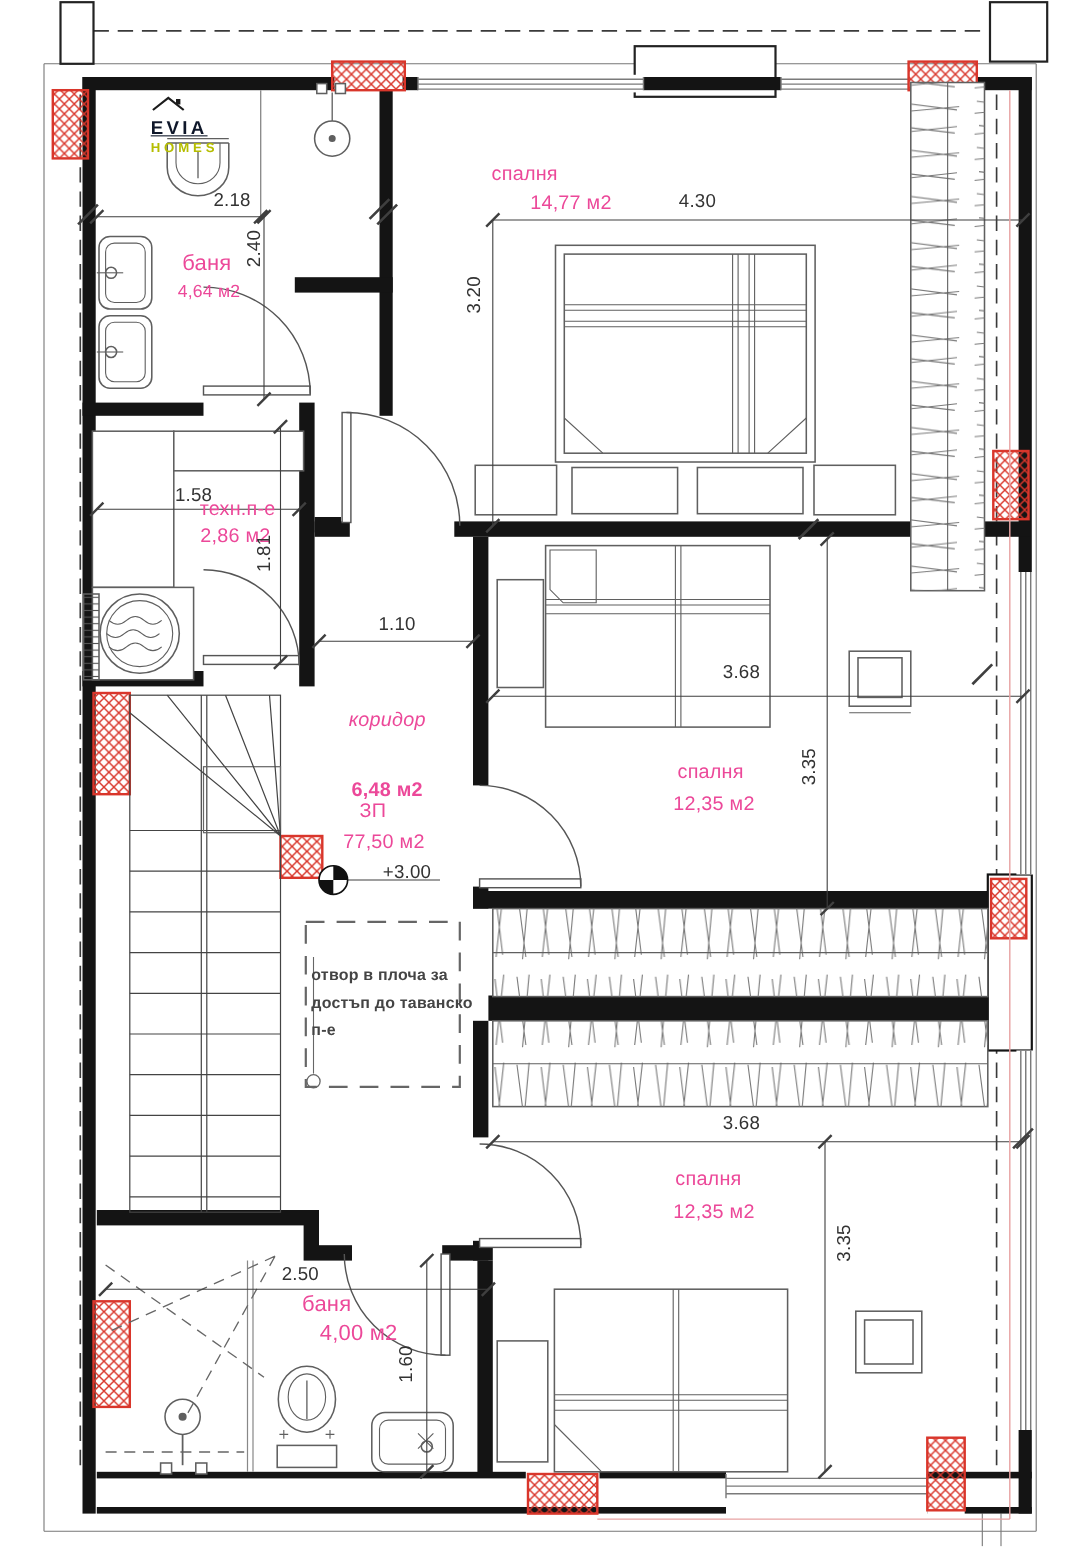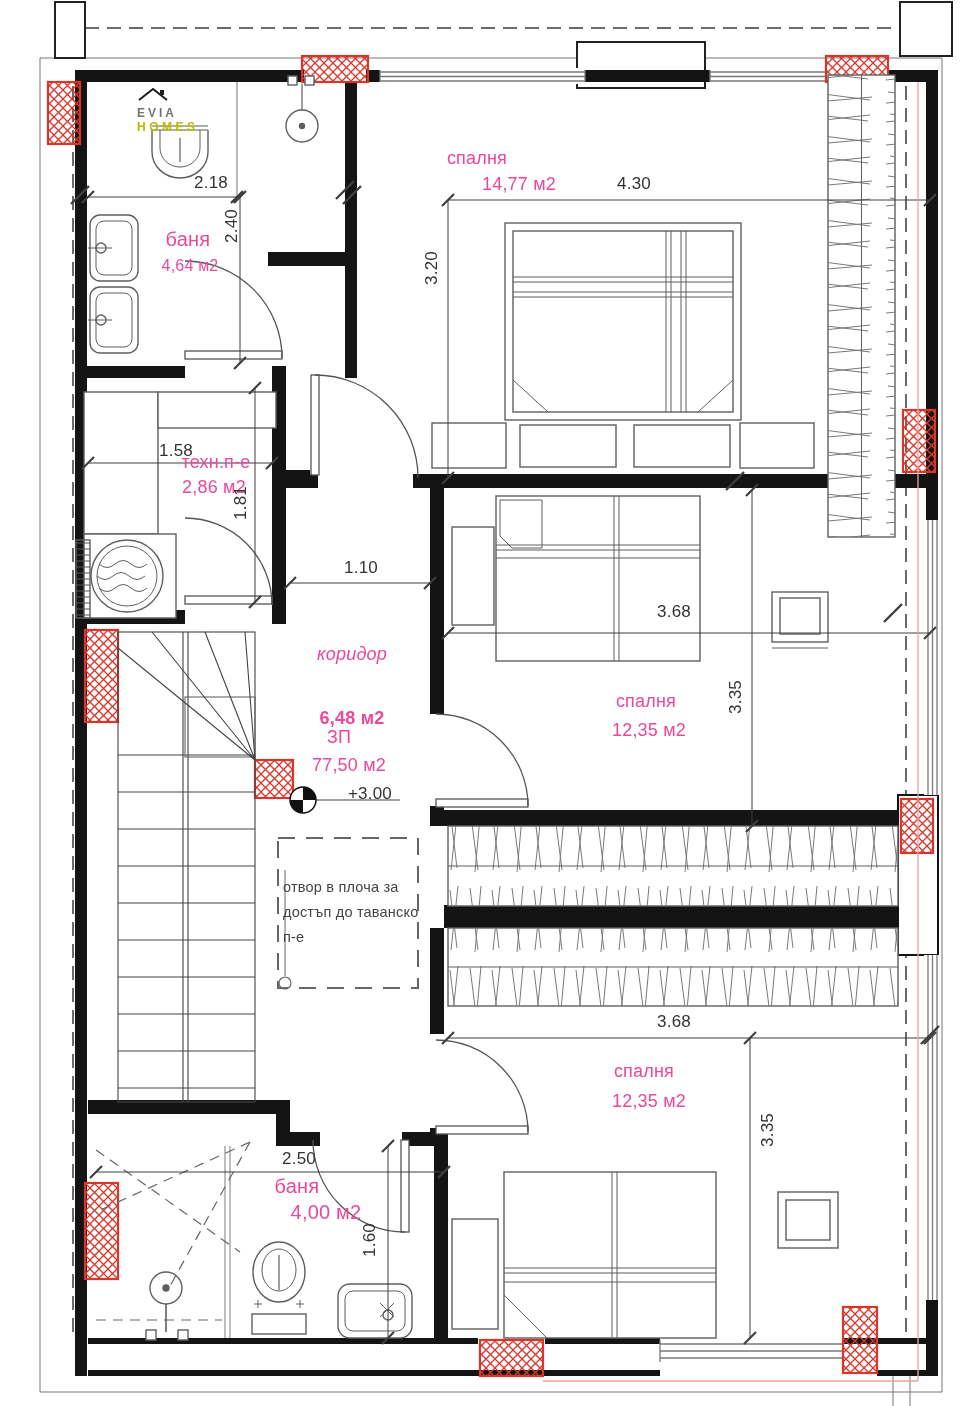--- a/index.html
+++ b/index.html
@@ -3,23 +3,23 @@
 <meta charset="utf-8">
 <style>
   html,body{margin:0;padding:0;background:#fff;}
   .canvas{position:relative;width:970px;height:1406px;background:#fff;
           font-family:"Liberation Sans",sans-serif;overflow:hidden;}
   .plan-svg{position:absolute;left:0;top:0;}
   .lbl{position:absolute;transform:translate(-50%,-50%);font-size:18px;color:#ec4899;
        white-space:nowrap;letter-spacing:.2px;line-height:1;}
   .dim{font-size:17px;color:#333;}
   .rot{transform:translate(-50%,-50%) rotate(-90deg);}
-  .note{transform:none;font-size:14.5px;color:#444;}
+  .note{transform:none;font-size:14.5px;color:#444;font-weight:bold;}
   .logo{position:absolute;left:137px;top:86px;width:100px;text-align:left;}
-  .logo .l1{font-size:12px;font-weight:bold;letter-spacing:3px;color:#737373;}
+  .logo .l1{font-size:17px;font-weight:bold;letter-spacing:3px;color:#0f172a;text-decoration:underline;}
   .logo .l2{font-size:12px;font-weight:bold;letter-spacing:3.5px;color:#b5bd00;}
 </style>
 </head>
 <body>
 
 <div class="canvas">
 
 <svg class="plan-svg" width="970" height="1406" viewBox="0 0 970 1406">
   <defs>
     <pattern id="rh" width="9" height="9" patternUnits="userSpaceOnUse">
@@ -385,18 +385,18 @@
 
 <div class="lbl note" style="left:283px;top:880px;">отвор в плоча за</div>
 <div class="lbl note" style="left:283px;top:905px;">достъп до таванско</div>
 <div class="lbl note" style="left:283px;top:930px;">п-е</div>
 
 <div class="lbl dim" style="left:674px;top:1021px;">3.68</div>
 <div class="lbl" style="left:644px;top:1071px;">спалня</div>
 <div class="lbl" style="left:649px;top:1101px;">12,35 м2</div>
 <div class="lbl dim rot" style="left:767px;top:1130px;">3.35</div>
 
-<div class="lbl dim" style="left:273px;top:1158px;margin-left:26px;">2.50</div>
+<div class="lbl dim" style="left:273px;top:1158px;">2.50</div>
 <div class="lbl" style="left:297px;top:1186px;font-size:20px;">баня</div>
 <div class="lbl" style="left:301px;top:1212px;font-size:20px;margin-left:25px;">4,00 м2</div>
 <div class="lbl dim rot" style="left:369px;top:1240px;">1.60</div>
 
 </div>
 
 </body></html>

